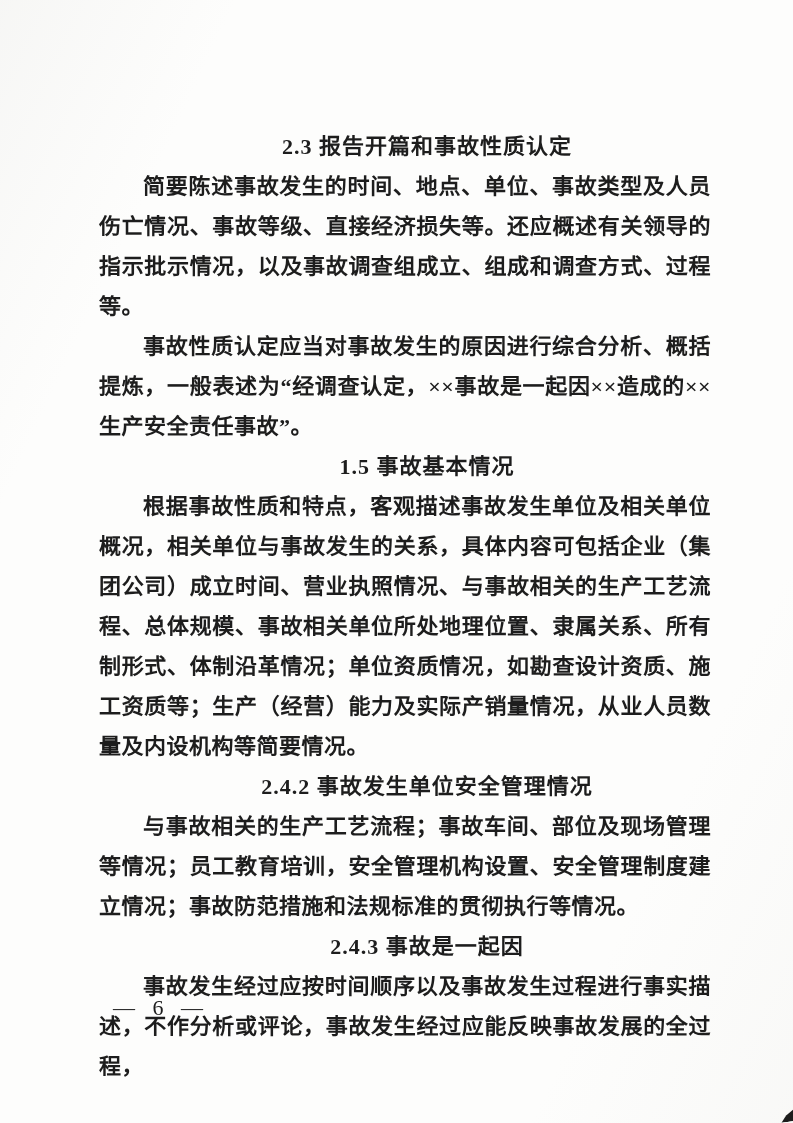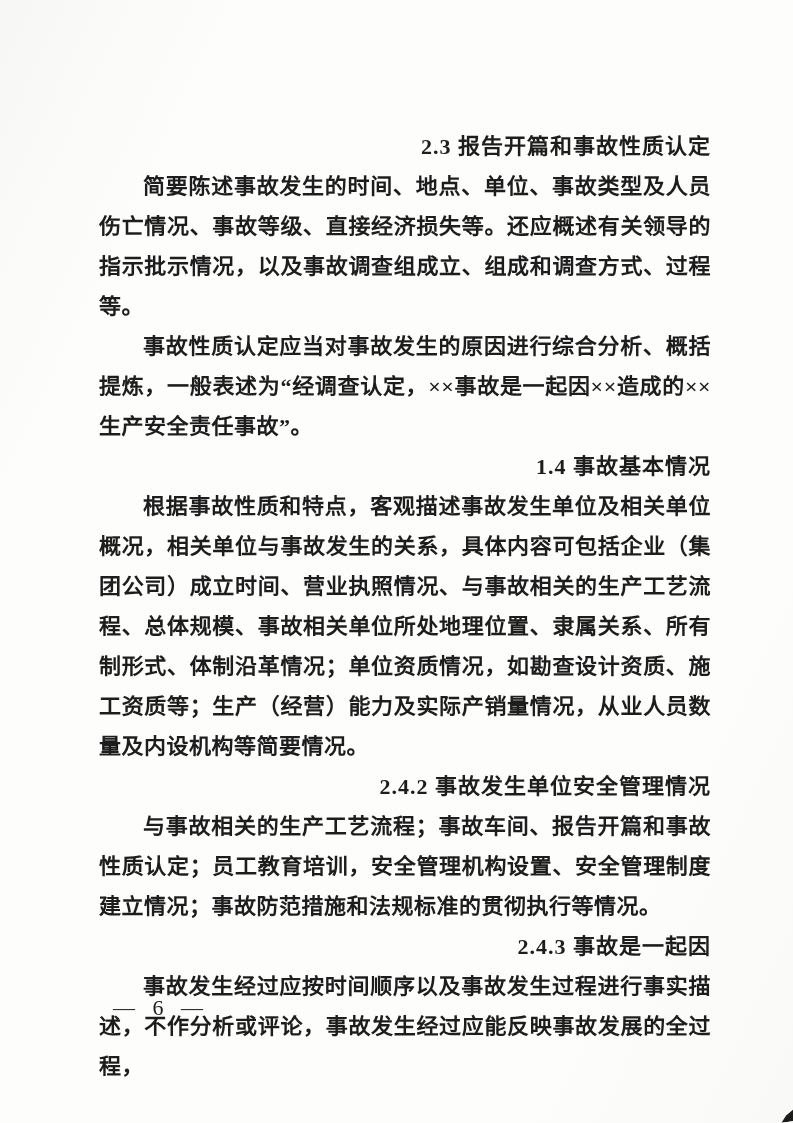--- a/index.html
+++ b/index.html
@@ -41,21 +41,21 @@
     font-size: 22px;
     line-height: 40px;
     text-align: justify;
     text-indent: 2em;
     letter-spacing: 0.5px;
     word-break: break-all;
     font-weight: bold;
   }
   .content p.heading {
     font-weight: bold;
-    text-align: right;
+    text-align: center;
     letter-spacing: 1px;
   }
   .page-number {
     position: absolute;
     left: 113px;
     top: 993px;
     font-size: 22px;
     line-height: 30px;
     letter-spacing: 3px;
     word-spacing: 6px;
@@ -73,22 +73,22 @@
   }
 </style>
 </head>
 <body>
 
 <div class="page">
   <div class="content" id="content">
       <p class="heading">2.3 报告开篇和事故性质认定</p>
       <p class="para">简要陈述事故发生的时间、地点、单位、事故类型及人员伤亡情况、事故等级、直接经济损失等。还应概述有关领导的指示批示情况，以及事故调查组成立、组成和调查方式、过程等。</p>
       <p class="para">事故性质认定应当对事故发生的原因进行综合分析、概括提炼，一般表述为“经调查认定，××事故是一起因××造成的××生产安全责任事故”。</p>
-      <p class="heading">1.4 事故基本情况</p>
+      <p class="heading">1.5 事故基本情况</p>
       <p class="para">根据事故性质和特点，客观描述事故发生单位及相关单位概况，相关单位与事故发生的关系，具体内容可包括企业（集团公司）成立时间、营业执照情况、与事故相关的生产工艺流程、总体规模、事故相关单位所处地理位置、隶属关系、所有制形式、体制沿革情况；单位资质情况，如勘查设计资质、施工资质等；生产（经营）能力及实际产销量情况，从业人员数量及内设机构等简要情况。</p>
       <p class="heading">2.4.2 事故发生单位安全管理情况</p>
-      <p class="para">与事故相关的生产工艺流程；事故车间、报告开篇和事故性质认定；员工教育培训，安全管理机构设置、安全管理制度建立情况；事故防范措施和法规标准的贯彻执行等情况。</p>
+      <p class="para">与事故相关的生产工艺流程；事故车间、部位及现场管理等情况；员工教育培训，安全管理机构设置、安全管理制度建立情况；事故防范措施和法规标准的贯彻执行等情况。</p>
       <p class="heading">2.4.3 事故是一起因</p>
       <p class="para">事故发生经过应按时间顺序以及事故发生过程进行事实描述，不作分析或评论，事故发生经过应能反映事故发展的全过程，</p>
     </div>
   <div class="page-number">— 6 —</div>
   <div class="scan-artifact"></div>
 </div>
 
 </body></html>

